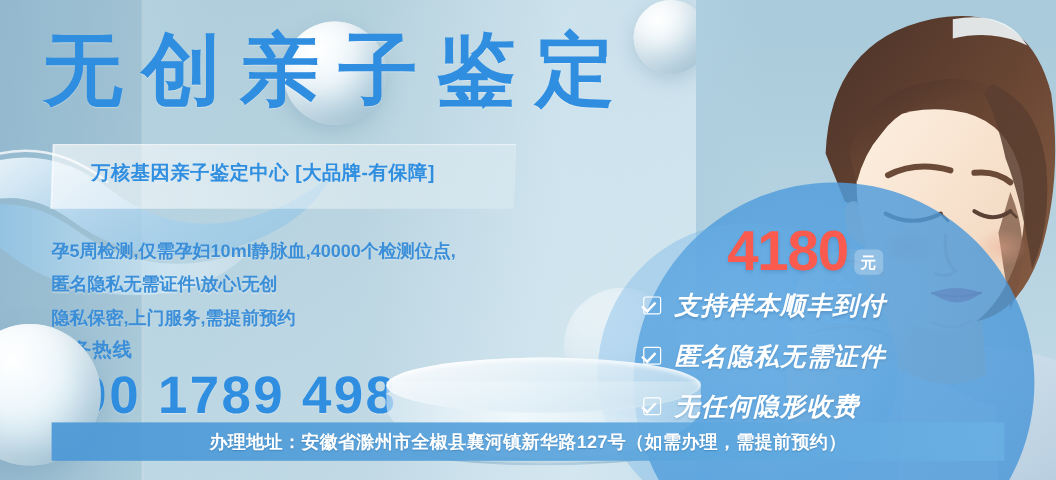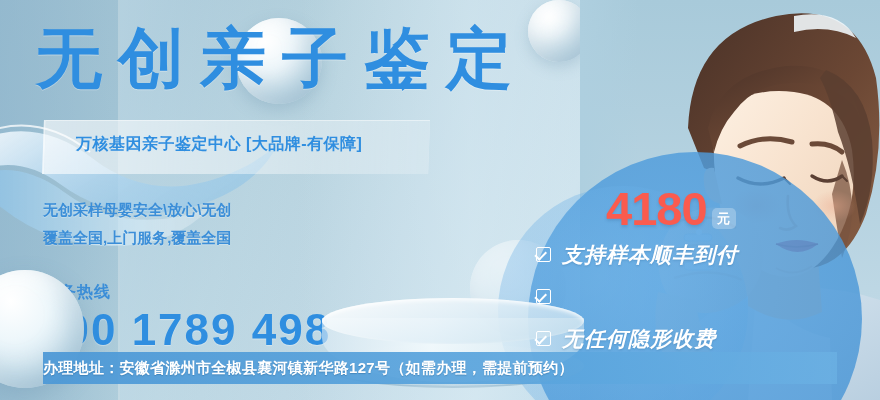--- a/index.html
+++ b/index.html
@@ -162,21 +162,21 @@
   }
   #bullets .txt {
     color:#ffffff; font-size:21px; font-weight:700; letter-spacing:1px;
     white-space:nowrap; text-shadow:0 1px 2px rgba(40,95,145,.30);
   }
 
   
   #addressbar {
     position:absolute; left:43px; top:352px; width:794px; height:32px;
     background:linear-gradient(90deg, rgba(76,152,214,.93), rgba(86,162,220,.90) 55%, rgba(108,178,228,.72));
-    display:flex; align-items:center; justify-content:flex-start;
+    display:flex; align-items:center; justify-content:center;
   }
   #address {
     color:#ffffff; font-size:15px; font-weight:700; letter-spacing:.3px;
     white-space:nowrap; text-shadow:0 1px 1px rgba(30,85,135,.35);
   }
 </style>
 </head>
 <body>
 
 <div id="banner">
@@ -295,22 +295,23 @@
       <path d="M8 44 Q72 10 130 56" stroke="#ffffff" stroke-width="2" fill="none" opacity="0.8"></path>
     </svg>
   </div>
 
   <div id="headline">无创亲子鉴定</div>
 
   <div id="subband"></div>
   <div id="subtitle">万核基因亲子鉴定中心 [大品牌-有保障]</div>
 
   <div id="features">
-    <div class="line">无创采样母婴安全\放心\无创</div>
-    <div class="line">覆盖全国,上门服务,覆盖全国</div>
+    <div class="line">孕5周检测,仅需孕妇10ml静脉血,40000个检测位点,</div>
+    <div class="line">匿名隐私无需证件\放心\无创</div>
+    <div class="line">隐私保密,上门服务,需提前预约</div>
   </div>
 
   <div id="hotline-label">服务热线</div>
   <div id="hotline">400 1789 498</div>
 
   <div id="bluecircle"></div>
   <div id="bluecircle2"></div>
   <div class="sphere sph-d"></div>
 
   <div id="podium">
@@ -324,20 +325,21 @@
     <div id="unit">元</div>
   </div>
 
   <div id="bullets">
     <div class="row">
       <span class="check"></span>
       <span class="txt">支持样本顺丰到付</span>
     </div>
     <div class="row">
       <span class="check"></span>
+      <span class="txt">匿名隐私无需证件</span>
     </div>
     <div class="row">
       <span class="check"></span>
       <span class="txt">无任何隐形收费</span>
     </div>
   </div>
 
   <div id="addressbar">
     <span id="address">办理地址：安徽省滁州市全椒县襄河镇新华路127号（如需办理，需提前预约）</span>
   </div>

